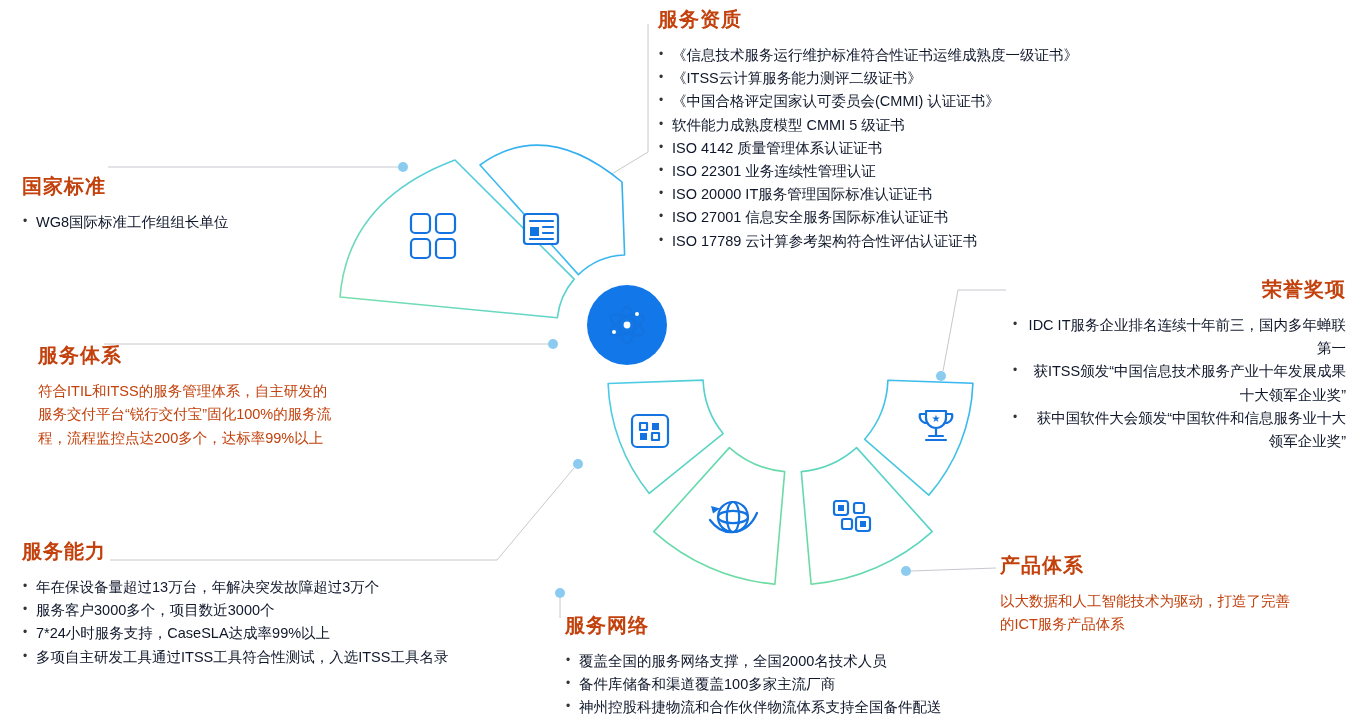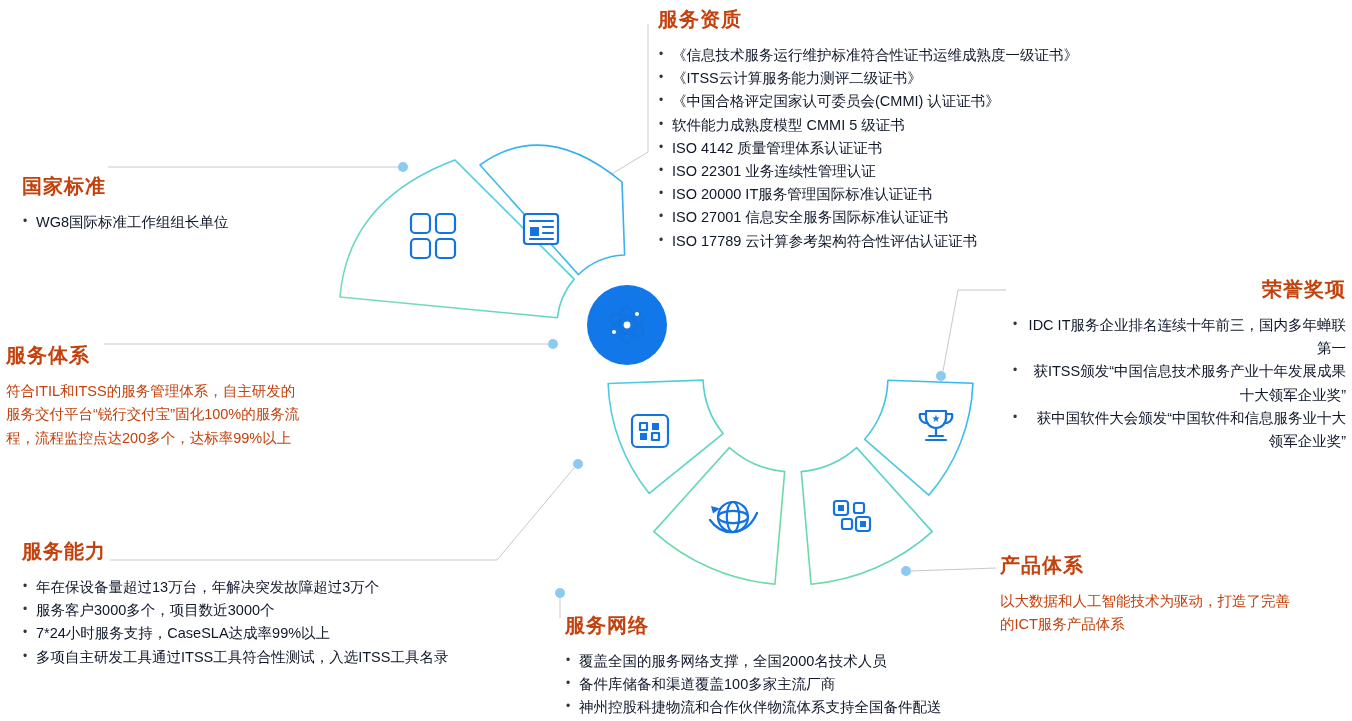--- a/index.html
+++ b/index.html
@@ -17,21 +17,21 @@
     position:relative;padding-left:14px;font-size:14.5px;line-height:1.6;color:#0f172a;
   }
   .section li::before{
     content:"•";position:absolute;left:1px;top:1px;font-size:12px;color:#333333;
   }
   .section p{margin:0;font-size:14.5px;line-height:1.62;color:#c2410c;}
 
   #s-national{left:22px;top:152px;width:312px;margin-top:21px;}
   #s-quals{left:658px;top:6px;width:565px;}
   #s-honors{left:1012px;top:276px;width:334px;text-align:right;}
-  #s-system{left:6px;top:342px;width:302px;}
+  #s-system{left:38px;top:342px;width:302px;}
   #s-capability{left:22px;top:538px;width:505px;}
   #s-network{left:565px;top:612px;width:445px;}
   #s-product{left:1000px;top:552px;width:300px;}
 
   .wedge{fill:#ffffff;stroke-width:1.6;stroke-linejoin:round;}
   .icon{stroke:#1373e0;stroke-width:2.2;fill:none;stroke-linecap:round;stroke-linejoin:round;}
   .icon .fillpart{fill:#1373e0;stroke:none;}
   .icon .paper{fill:#ffffff;}
   .connector{stroke:#c5c8cd;stroke-width:1;fill:none;}
   .dot{fill:#8ccbf0;stroke:none;}

